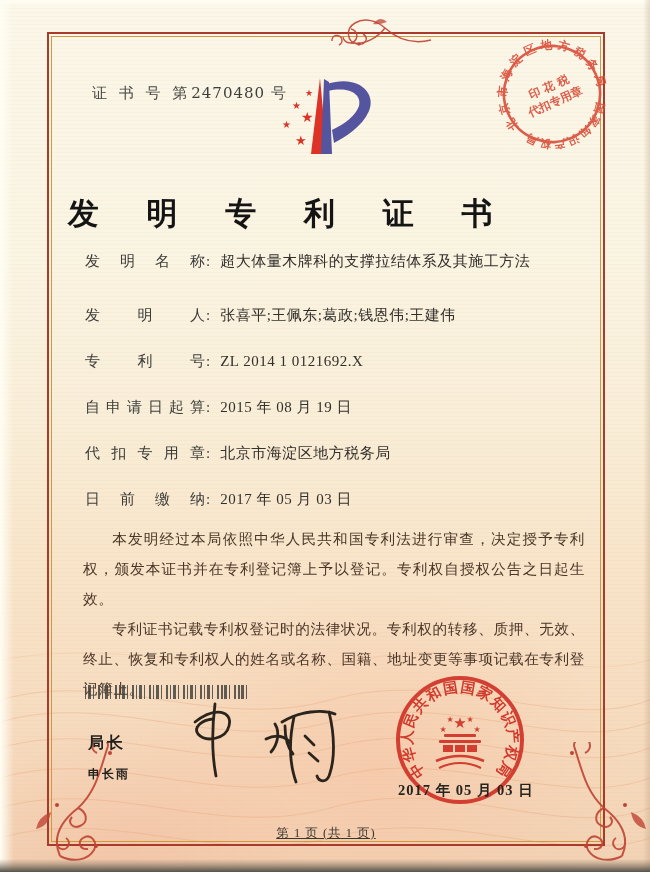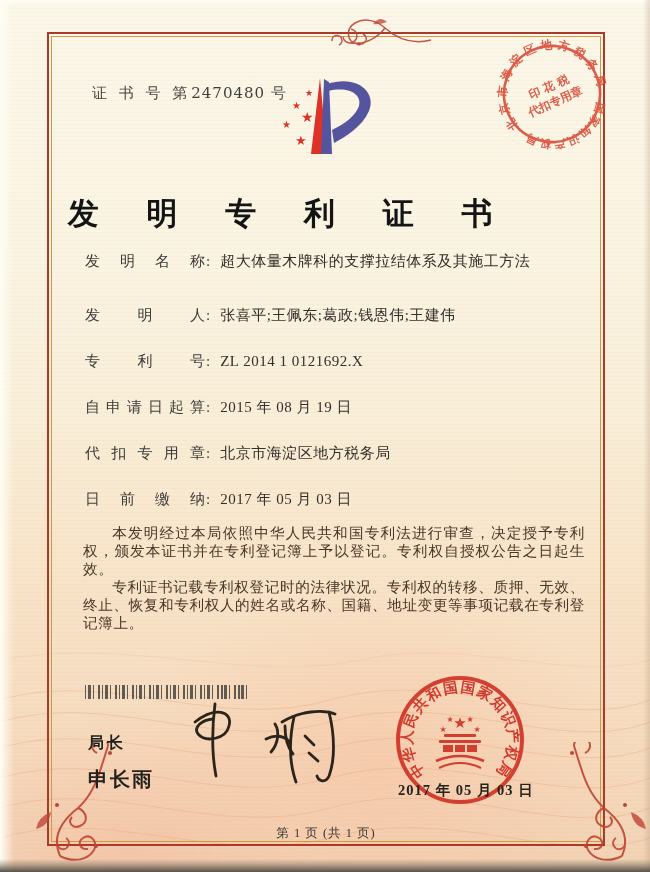--- a/index.html
+++ b/index.html
@@ -32,37 +32,37 @@
   .title{
     position:absolute;left:47px;top:193px;width:466px;text-align:center;
     font-size:31px;font-weight:700;color:#141414;letter-spacing:20px;text-indent:20px;
   }
   .field-row{position:absolute;left:85px;width:505px;font-size:15px;white-space:nowrap;}
   .f-label{display:inline-block;width:120px;text-align:justify;text-align-last:justify;color:#3c3c3a;}
   .f-colon{color:#3c3c3a;margin-left:1px;}
   .f-value{margin-left:10px;color:#332f2b;letter-spacing:.5px;}
   .body-text{
     position:absolute;left:83px;top:524px;width:502px;
-    font-size:14.6px;line-height:18px;color:#4a3527;letter-spacing:.6px;text-align:justify;
+    font-size:14.6px;line-height:30px;color:#4a3527;letter-spacing:.6px;text-align:justify;
   }
   .body-text p{margin:0;text-indent:2em;}
   .barcode{
     position:absolute;left:85px;top:685px;width:165px;height:14px;opacity:.85;
     background:repeating-linear-gradient(90deg,
       #45443f 0 1.5px, transparent 1.5px 3px,
       #45443f 3px 6px, transparent 6px 8px,
       #45443f 8px 9px, transparent 9px 13px,
       #45443f 13px 15px, transparent 15px 17px);
   }
   .officer-title{position:absolute;left:88px;top:733px;font-family:Liberation Mono, monospace;font-weight:700;font-size:16px;color:#23211e;letter-spacing:3px;}
-  .officer-name{position:absolute;left:88px;top:766px;font-family:"Liberation Sans","DejaVu Sans",sans-serif;font-weight:700;font-size:20px;color:#23211e;letter-spacing:2px;}
+  .officer-name{position:absolute;left:88px;top:766px;font-family:"Liberation Sans","DejaVu Sans",sans-serif;font-weight:700;font-size:12px;color:#23211e;letter-spacing:2px;}
   .signature{position:absolute;left:182px;top:688px;}
   .seal{position:absolute;left:392px;top:672px;}
   .seal-date{position:absolute;left:398px;top:781px;font-size:14.5px;font-weight:700;color:#27241f;letter-spacing:1px;z-index:5;}
-  .footer{position:absolute;left:47px;top:825px;width:558px;text-align:center;font-size:12.5px;color:#3a3732;letter-spacing:1px;}
+  .footer{position:absolute;left:47px;top:825px;width:558px;text-align:center;font-size:12.5px;color:#3a3732;letter-spacing:1px;text-decoration:underline;}
   .tax-stamp{position:absolute;left:494px;top:36px;transform:rotate(-24deg);opacity:.92;}
   .ornament{position:absolute;pointer-events:none;}
   .edge-left{position:absolute;left:0;top:0;bottom:0;width:14px;background:linear-gradient(90deg,#fffdf3,rgba(255,253,243,0));}
   .edge-top{position:absolute;left:0;top:0;right:0;height:8px;background:linear-gradient(180deg,#fffdf3,rgba(255,253,243,0));}
   .edge-right{position:absolute;right:0;top:0;bottom:0;width:7px;background:linear-gradient(270deg,rgba(170,140,110,.28),rgba(170,140,110,0));}
   .edge-bottom{position:absolute;left:0;right:0;bottom:0;height:13px;background:linear-gradient(180deg,rgba(120,110,95,0),rgba(110,102,88,.45) 45%,#57524a 100%);}
   svg text{font-family:"DejaVu Serif","Liberation Serif",serif;}
 </style>
 </head>
 <body>

